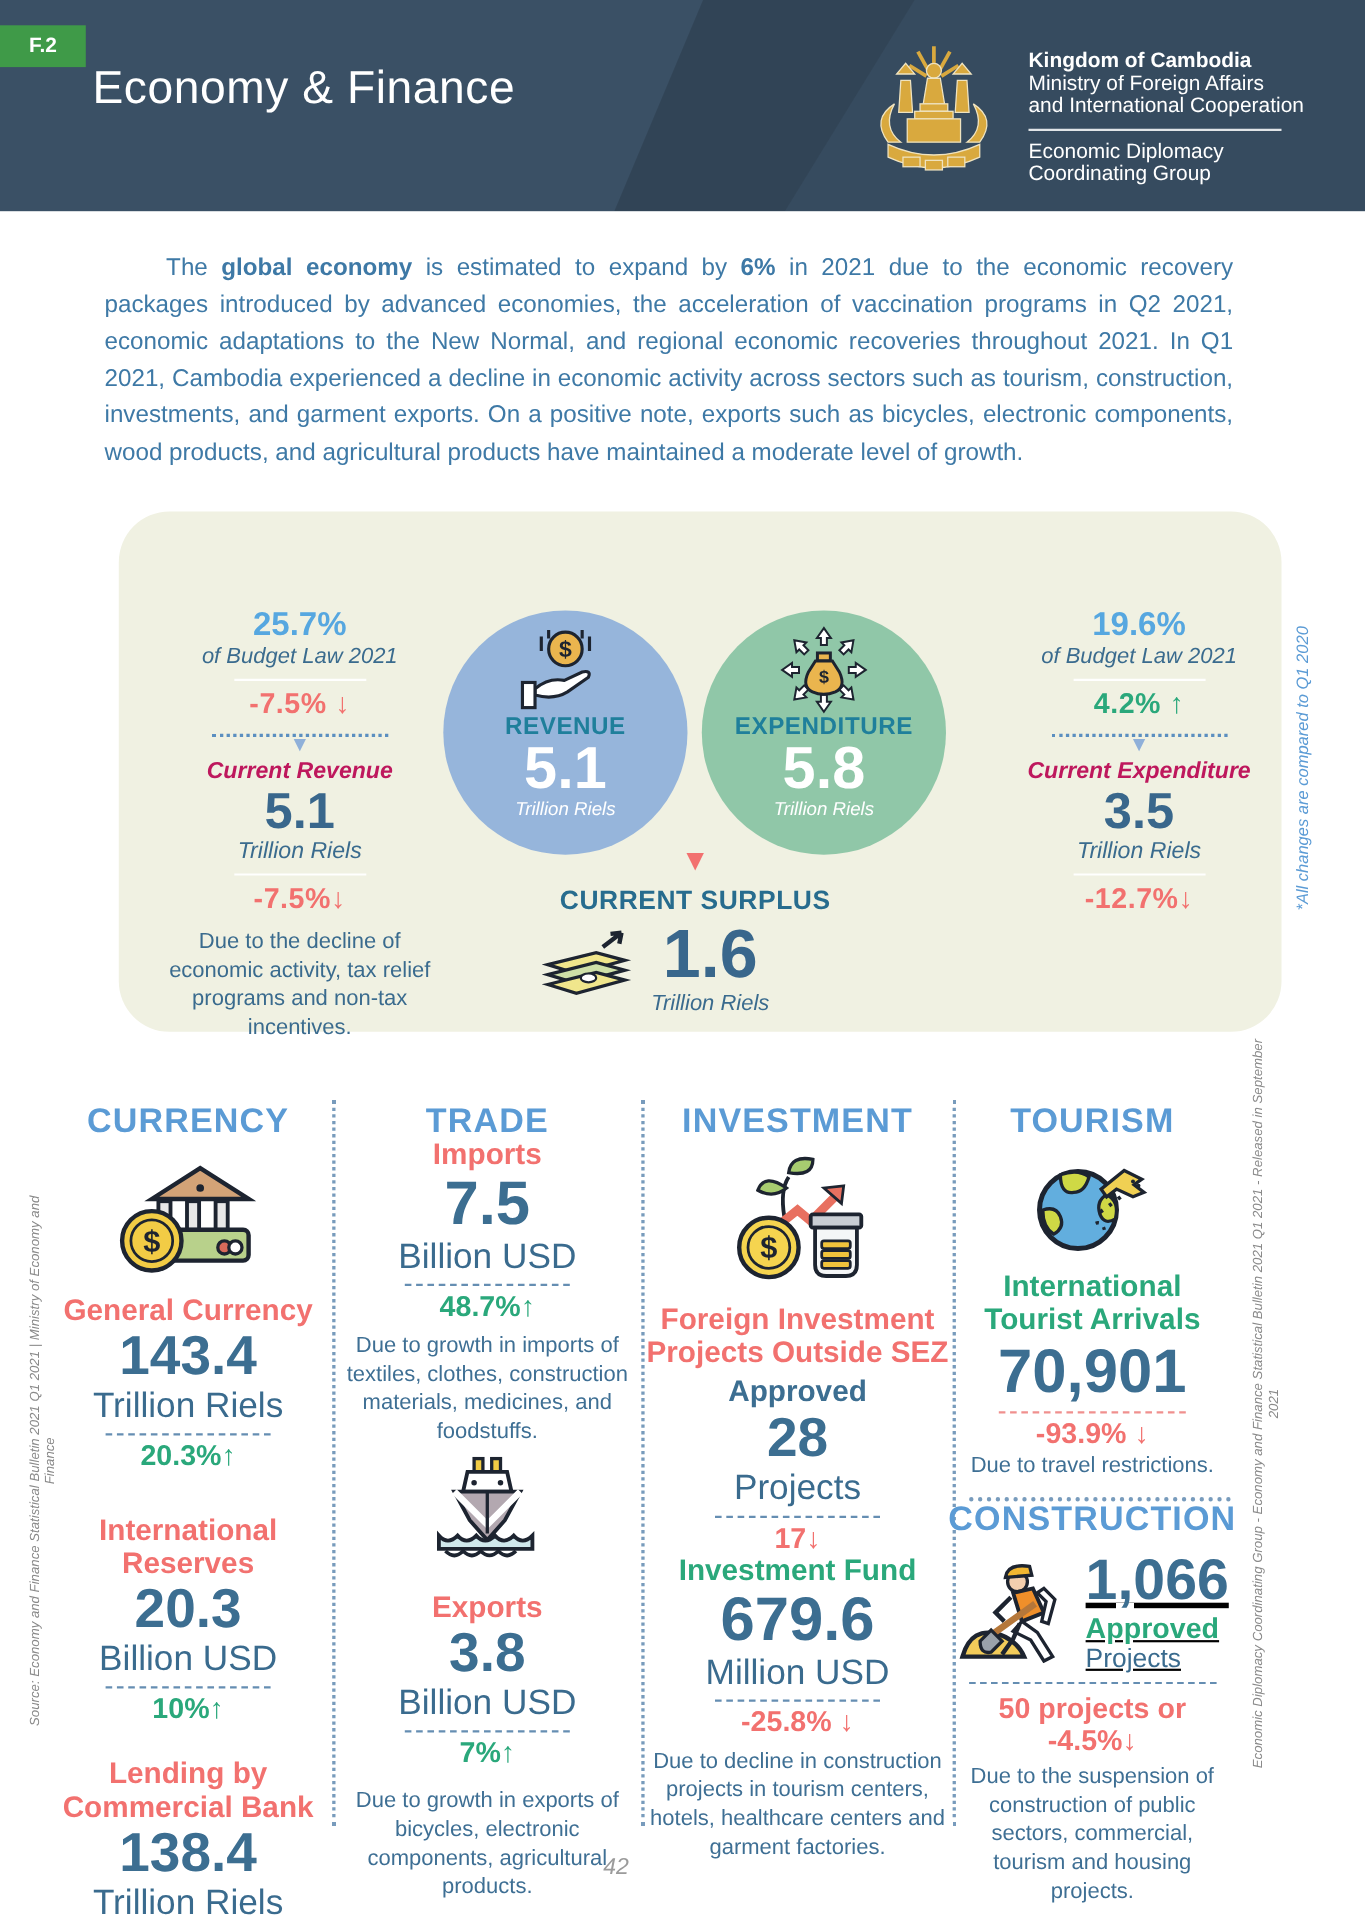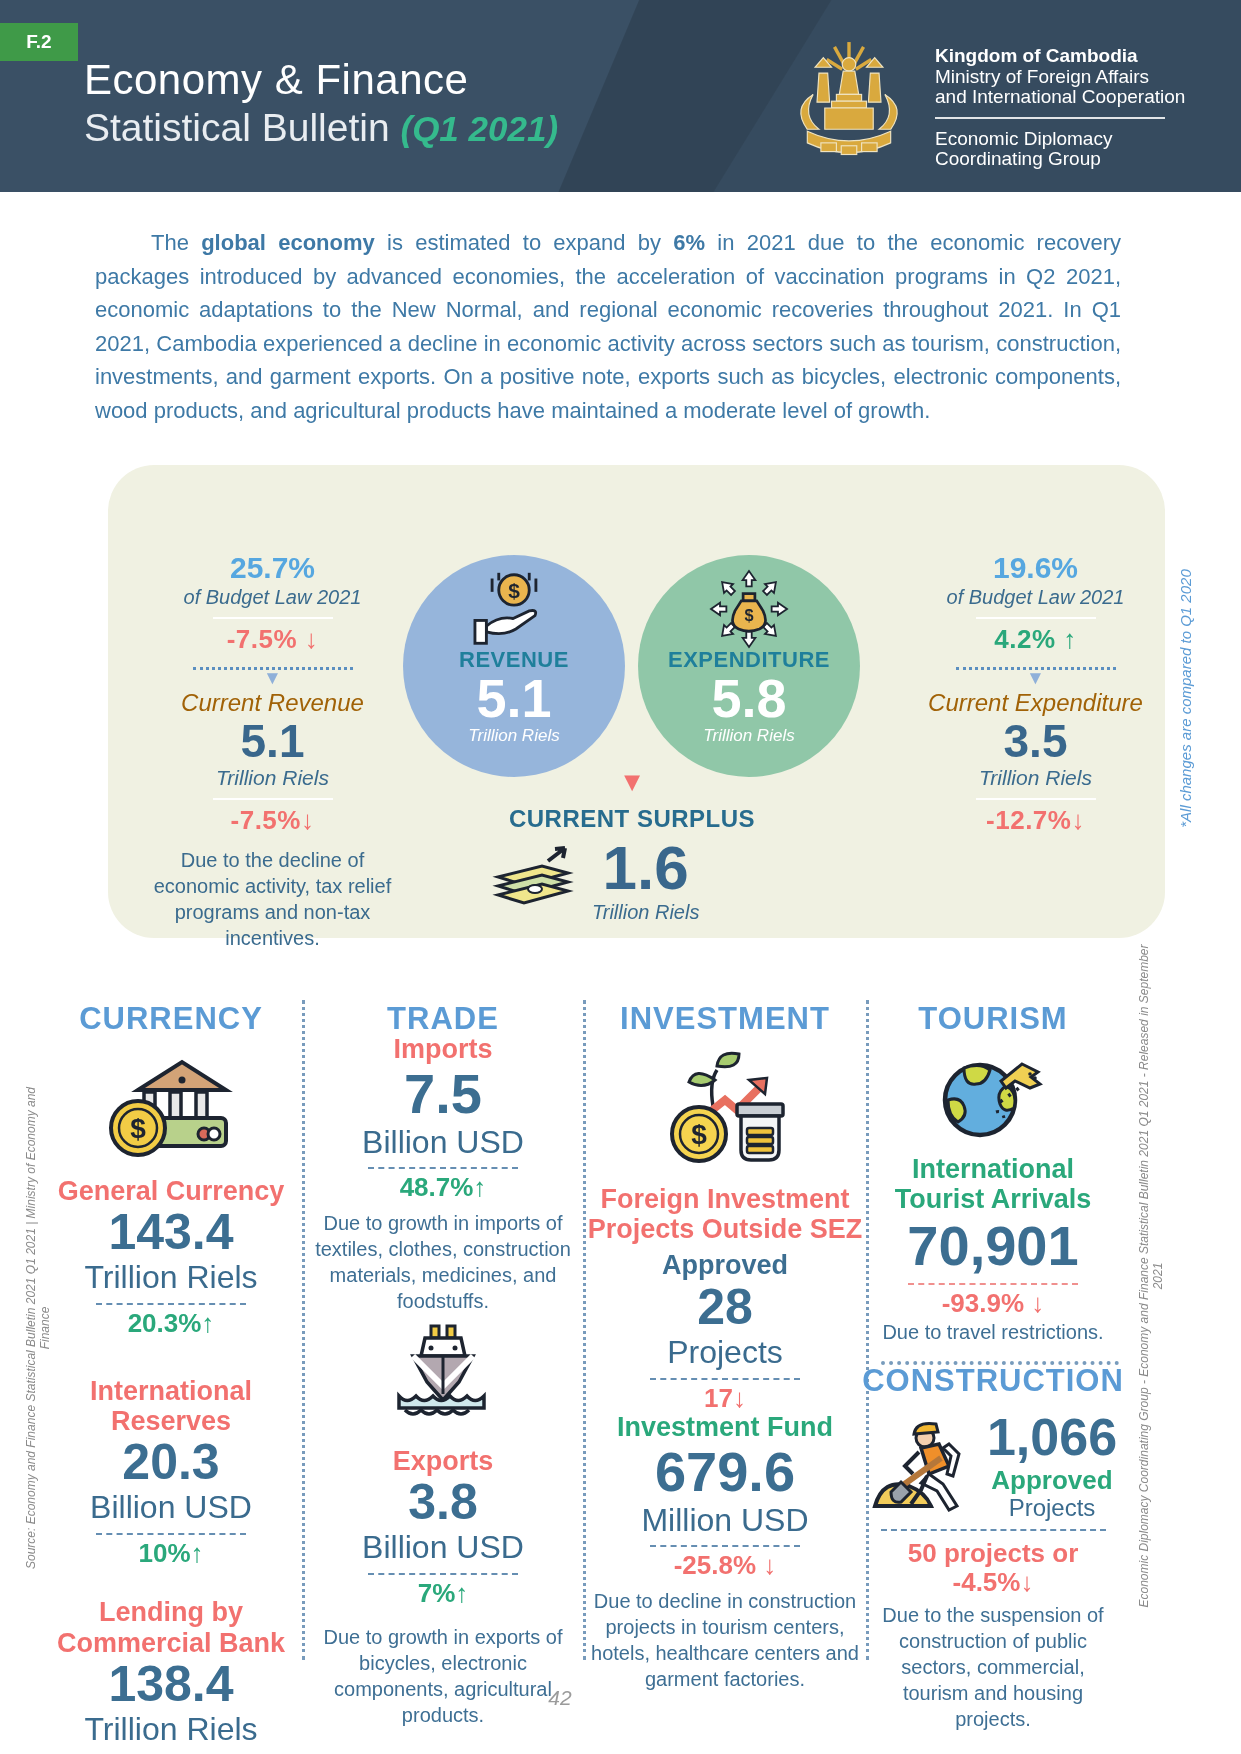--- a/index.html
+++ b/index.html
@@ -35,21 +35,21 @@
   .bstat{position:absolute;top:86px;width:265px;display:flex;flex-direction:column;
          align-items:center;text-align:center;}
   .bstat-l{left:32px;} .bstat-r{left:795px;}
   .pct{font-size:30px;font-weight:bold;color:#56a7e0;line-height:1.1;}
   .pctlbl{font-size:20px;font-style:italic;color:#3a6b8e;margin-top:2px;}
   .wline{width:120px;border-top:2px solid rgba(255,255,255,.95);margin:8px 0 6px;}
   .chg{font-size:26px;font-weight:bold;letter-spacing:.5px;line-height:1.1;}
   .red{color:#f2716f;} .grn{color:#2aa87b;}
   .dots{width:160px;border-top:3px dotted #5b8fc0;margin-top:13px;}
   .dotarrow{color:#8fb0d9;font-size:19px;line-height:16px;}
-  .curlbl{font-size:24px;font-weight:normal;font-style:italic;color:#a16207;margin-top:3px;}
+  .curlbl{font-size:21px;font-weight:bold;font-style:italic;color:#be185d;margin-top:3px;}
   .bval{font-size:46px;font-weight:bold;color:#39678c;line-height:1.08;}
   .bunit{font-size:21px;font-style:italic;color:#3a6b8e;}
   .bdesc{margin-top:12px;font-size:20px;color:#3a6b8e;line-height:26px;}
   .circle{position:absolute;top:90px;width:222px;height:222px;border-radius:50%;
           display:flex;flex-direction:column;align-items:center;color:#fff;}
   .circle-rev{left:295px;background:#96b5db;}
   .circle-exp{left:530px;background:#90c7a8;}
   .circ-icon{margin-top:14px;height:80px;}
   .circ-label{font-size:22px;font-weight:bold;color:#1f7f9b;letter-spacing:.5px;line-height:1;}
   .circ-val{font-size:54px;font-weight:bold;line-height:1.02;}
@@ -77,21 +77,21 @@
   .sval{font-size:50px;font-weight:bold;color:#3c6e91;line-height:1.06;}
   .sval-xl{font-size:56px;}
   .sunit{font-size:32px;color:#3a6b8e;line-height:1.15;}
   .sdiv{width:150px;border-top:2px dashed #3f72a0;margin:7px 0 4px;opacity:.8;}
   .sdiv-red{border-color:#f0908e;width:170px;opacity:1;}
   .schg{font-size:26px;font-weight:bold;line-height:1.1;}
   .sdesc{font-size:20px;color:#3e6f94;line-height:26px;}
   .micon{line-height:0;}
   .hsep{border-top:4px dotted #3f72a0;width:238px;margin-top:16px;opacity:.7;align-self:flex-end;}
   .crow{display:flex;align-items:flex-start;margin-top:14px;}
-  .cnum{text-align:center;margin-left:16px;}
+  .cnum{text-align:left;margin-left:16px;text-decoration:underline;}
   .cnum .sval{font-size:52px;}
   .capproved{font-size:26px;font-weight:bold;color:#2aa87b;line-height:1.1;}
   .cprojects{font-size:24px;color:#3a6b8e;line-height:1.2;}
 
   
   .vfoot{position:absolute;color:#8a8a8a;font-size:12px;font-style:italic;
          text-align:center;transform:rotate(-90deg);}
   .vfoot-l{left:-212px;top:1314px;width:500px;}
   .vfoot-r{left:818px;top:1262px;width:665px;}
   .pagenum{position:absolute;top:1686px;left:0;width:1120px;text-align:center;
@@ -103,22 +103,20 @@
 </head>
 <body>
 
 <div class="page">
 
   <header class="hdr">
     <div class="hdr-shade1"></div>
     <div class="hdr-shade2"></div>
     <div class="badge">F.2</div>
     <div class="t1">Economy &amp; Finance</div>
-    <div class="t2"><span>Statistical Bulletin</span>
-      <span class="quarter">(Q1 2021)</span></div>
     <span class="crest">
       <svg width="126" height="138" viewBox="0 0 130 142">
         <g fill="#d9a93e" stroke="#efe3c0" stroke-width="1.2">
           <g stroke="#d9a93e" stroke-width="3.5" fill="none">
             <line x1="65" y1="4" x2="65" y2="26"></line>
               <line x1="50" y1="9" x2="60" y2="27"></line>
             <line x1="80" y1="9" x2="70" y2="27"></line>
               <line x1="42" y1="22" x2="58" y2="32"></line>
             <line x1="88" y1="22" x2="72" y2="32"></line>
           </g>

